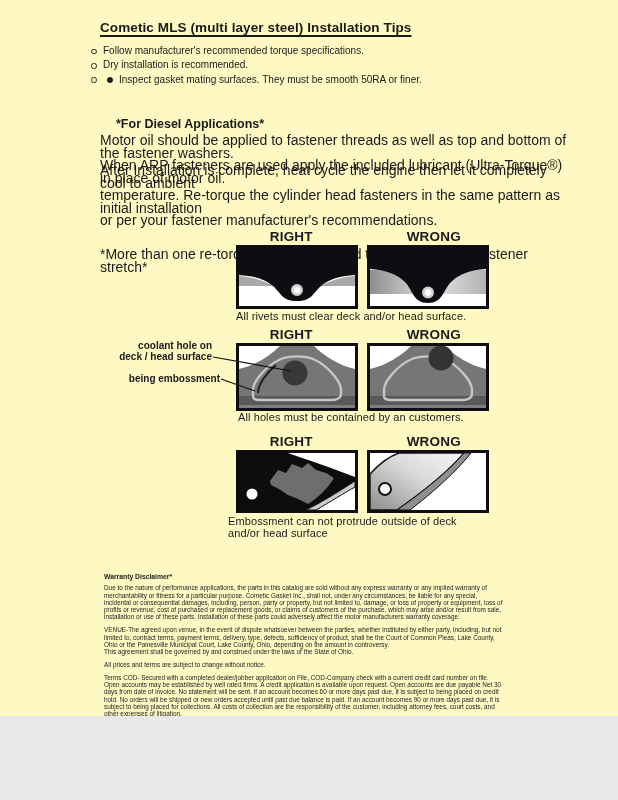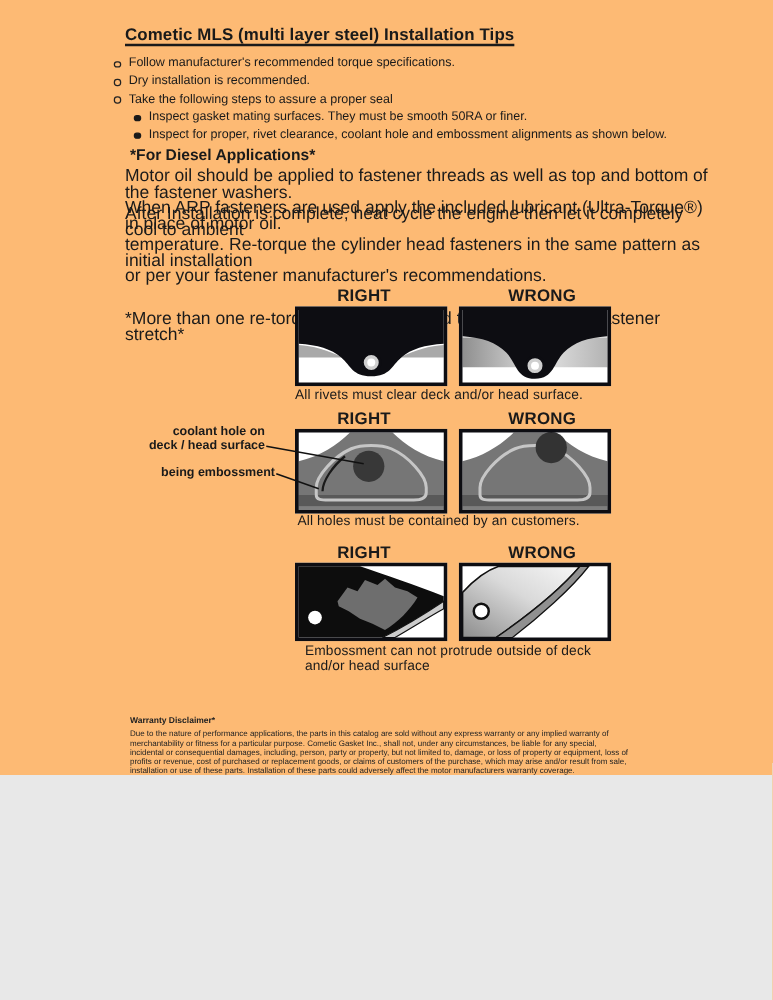--- a/index.html
+++ b/index.html
@@ -1,42 +1,42 @@
 <!DOCTYPE html>
 <html><head>
 <meta charset="utf-8">
 <style>
   html,body{margin:0;padding:0;background:#e8e8e8;}
   .page{
-    position:relative;width:618px;height:620px;background:#fdba74;overflow:hidden;
+    position:relative;width:618px;height:716px;background:#fef9c3;overflow:hidden;
     font-family:"Liberation Sans","DejaVu Sans",sans-serif;color:#1a1a1a;margin:0 auto;
   }
   .abs{position:absolute;}
   .title{
     left:100px;top:20px;margin:0;font-size:13.5px;font-weight:bold;
     text-decoration:underline;text-underline-offset:3px;text-decoration-thickness:1.5px;
     letter-spacing:0.1px;
   }
   .bullets{left:90px;top:44px;font-size:10px;line-height:14.3px;width:470px;}
   .bullet{position:relative;padding-left:13px;}
   .bullet .marker{
     position:absolute;left:1px;top:4.8px;width:3.5px;height:3.5px;
     border:1px solid #222;border-radius:50%;background:transparent;
   }
   .bullet.sub{padding-left:29px;}
   .bullet.sub .marker{left:17px;background:#1a1a1a;border-color:#1a1a1a;}
-  .diesel-h{left:104px;top:117px;margin:0;font-size:12.5px;font-weight:bold;}
+  .diesel-h{left:116px;top:117px;margin:0;font-size:12.5px;font-weight:bold;}
   .para{left:100px;margin:0;font-size:14px;line-height:12.6px;width:470px;white-space:pre-line;}
   .p1{top:134px;} .p2{top:164px;} .p3{top:208px;margin-top:40px;}
   .dg-headers{left:236px;width:253px;display:flex;justify-content:space-between;gap:32px;}
   .dg-headers span{width:122px;text-align:center;font-size:13.5px;font-weight:bold;letter-spacing:0.2px;}
   .h1r{top:229px;} .h2r{top:327px;} .h3r{top:434px;}
   .dg-box svg{display:block;}
   .caption{font-size:11px;line-height:11.5px;white-space:pre-line;letter-spacing:0.1px;}
-  .cap1{left:236px;top:311px;} .cap2{left:238px;top:412px;} .cap3{left:244px;top:516px;}
+  .cap1{left:236px;top:311px;} .cap2{left:238px;top:412px;} .cap3{left:228px;top:516px;}
   .side-label{font-size:10px;line-height:11px;text-align:right;white-space:pre-line;font-weight:bold;}
   .lbl-coolant{left:94px;top:340px;width:118px;}
   .lbl-emboss{left:94px;top:373px;width:126px;}
   .overlay{left:0;top:0;pointer-events:none;}
   .disclaimer{left:104px;top:573px;width:400px;font-size:6.4px;line-height:7.3px;color:#222;}
   .disclaimer h3{margin:0 0 4px 0;font-size:6.8px;font-weight:bold;}
   .disclaimer p{margin:0 0 5.5px 0;white-space:pre-line;}
   .footer{left:386px;top:756px;font-size:20px;letter-spacing:0.4px;color:#111;}
 </style>
 </head>
@@ -50,29 +50,24 @@
     <div class="bullet">
       <span class="marker"></span>
       <span>Follow manufacturer's recommended torque specifications.</span>
     </div>
     <div class="bullet">
       <span class="marker"></span>
       <span>Dry installation is recommended.</span>
     </div>
     <div class="bullet">
       <span class="marker"></span>
-      <span>Take the following steps to assure a proper seal</span>
     </div>
     <div class="bullet sub">
       <span class="marker"></span>
       <span>Inspect gasket mating surfaces.  They must be smooth 50RA or finer.</span>
-    </div>
-    <div class="bullet sub">
-      <span class="marker"></span>
-      <span>Inspect for proper, rivet clearance, coolant hole and embossment alignments as shown below.</span>
     </div>
   </div>
 
   <h2 class="abs diesel-h">*For Diesel Applications*</h2>
   <p class="abs para p1">Motor oil should be applied to fastener threads as well as top and bottom of the fastener washers.
 When ARP fasteners are used apply the included lubricant (Ultra-Torque®) in place of motor oil.</p>
   <p class="abs para p2">After Installation is complete, heat cycle the engine then let it completely cool to ambient
 temperature. Re-torque the cylinder head fasteners in the same pattern as initial installation
 or per your fastener manufacturer's recommendations.</p>
   <p class="abs para p3">*More than one re-torque may be required to achieve proper fastener stretch*</p>

